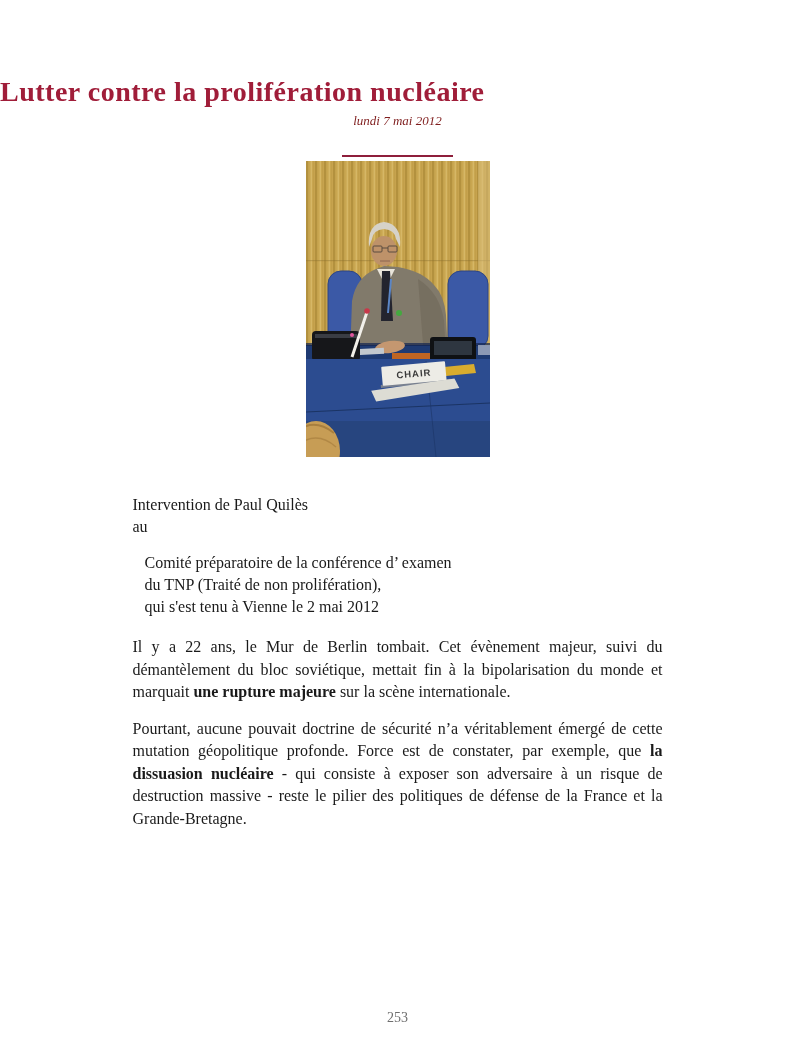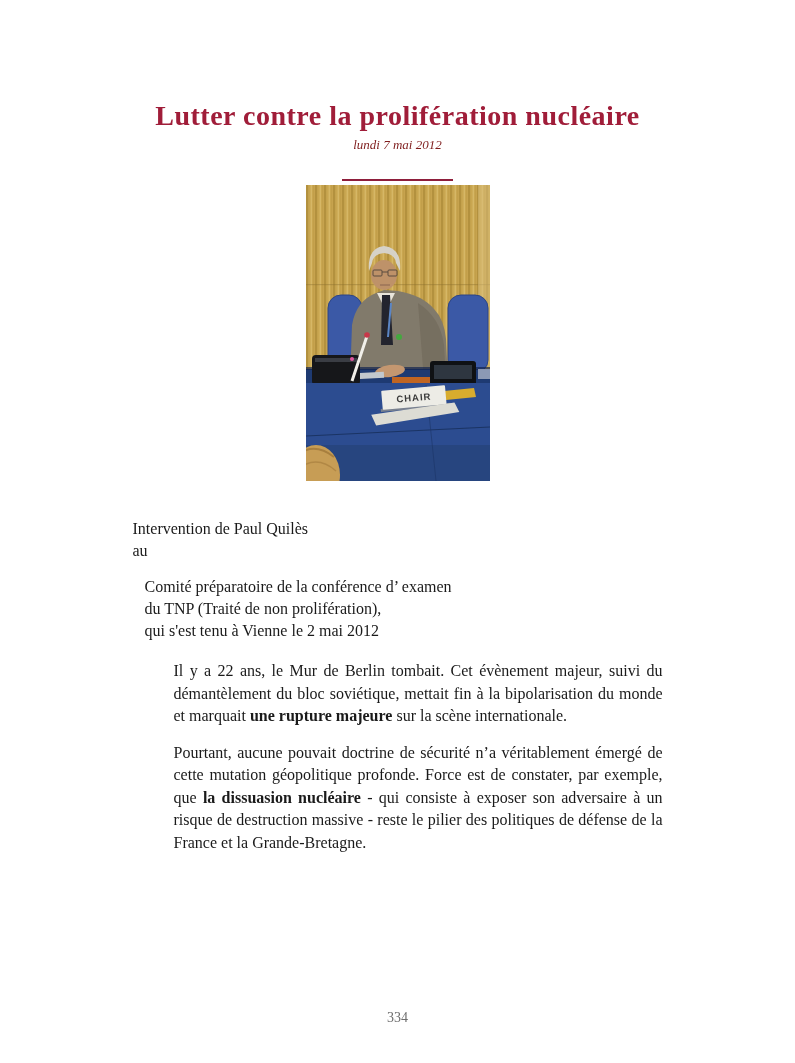--- a/index.html
+++ b/index.html
@@ -6,22 +6,22 @@
   html,body { background:#ffffff; }
   .page {
     position:relative;
     width:795px; height:1063px;
     background:#ffffff;
     font-family:"Liberation Serif", serif;
     color:#1a1a1a;
     overflow:hidden;
   }
   .title {
-    padding-top:99px;
-    text-align:center;
+    padding-top:75px;
+    text-align:left;
     font-size:28px;
     line-height:34px;
     font-weight:bold;
     color:#A01D39;
     letter-spacing:0.5px;
   }
   .date {
     margin-top:4px;
     text-align:center;
     font-style:italic;
@@ -39,21 +39,21 @@
     text-align:center;
     line-height:0;
   }
   .content {
     width:530px;
     margin:0 auto;
     font-size:16px;
   }
   .intro-a { margin-top:37px; line-height:22px; }
   .intro-b { margin-top:14px; line-height:22px;margin-left:12px; }
-  .body-paragraphs { margin-top:18px;margin-left:41px; }
+  .body-paragraphs { margin-top:18px; }
   .body-paragraphs p {
     text-align:justify;
     line-height:22.5px;
     margin-bottom:14px;
   }
   .bold { font-weight:bold; }
   .page-number {
     position:absolute;
     top:1010px; left:0;
     width:100%;
@@ -167,14 +167,14 @@
       <div>du TNP (Traité de non prolifération),</div>
       <div>qui s'est tenu à Vienne le 2 mai 2012</div>
     </div>
 
     <div class="body-paragraphs">
       <p><span>Il y a 22 ans, le Mur de Berlin tombait. Cet évènement majeur, suivi du démantèlement du bloc soviétique, mettait fin à la bipolarisation du monde et marquait </span><span class="bold">une rupture majeure</span><span> sur la scène internationale.</span></p>
       <p><span>Pourtant, aucune pouvait doctrine de sécurité n’a véritablement émergé de cette mutation géopolitique profonde. Force est de constater, par exemple, que </span><span class="bold">la dissuasion nucléaire</span><span> - qui consiste à exposer son adversaire à un risque de destruction massive - reste le pilier des politiques de défense de la France et la Grande-Bretagne.</span></p>
     </div>
   </div>
 
-  <div class="page-number">334</div>
+  <div class="page-number">253</div>
 </div>
 
 </body></html>

